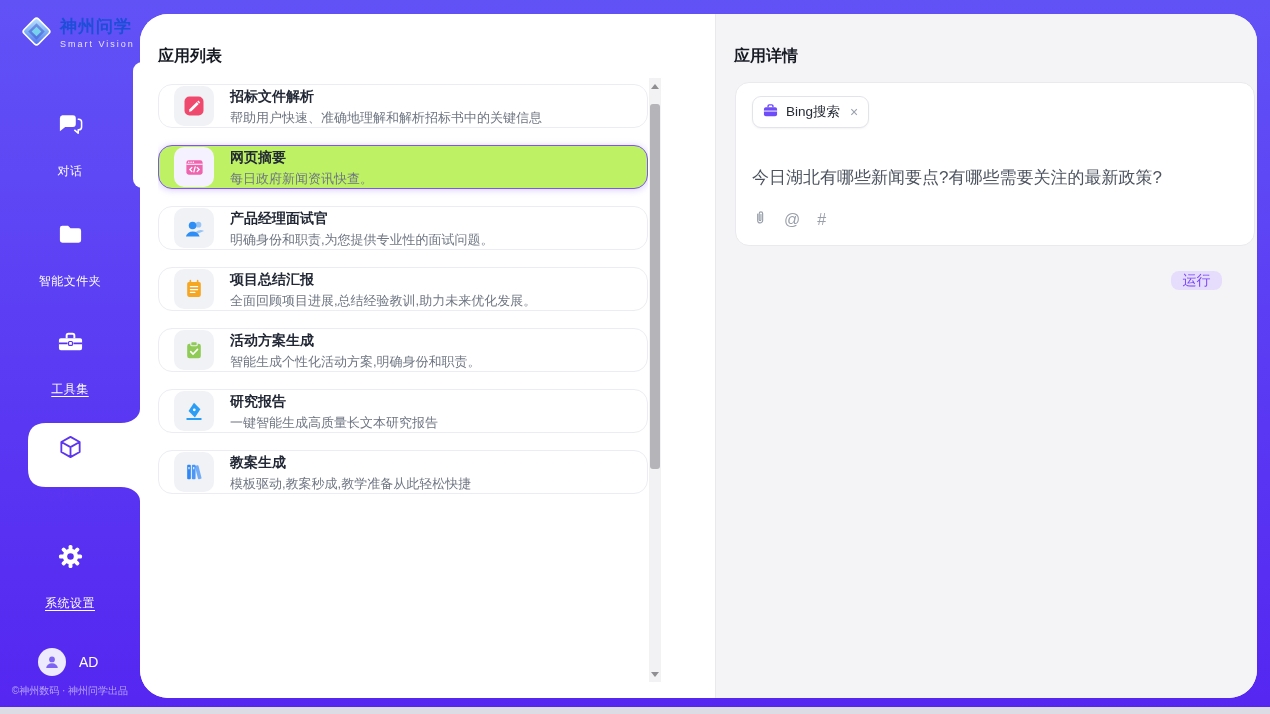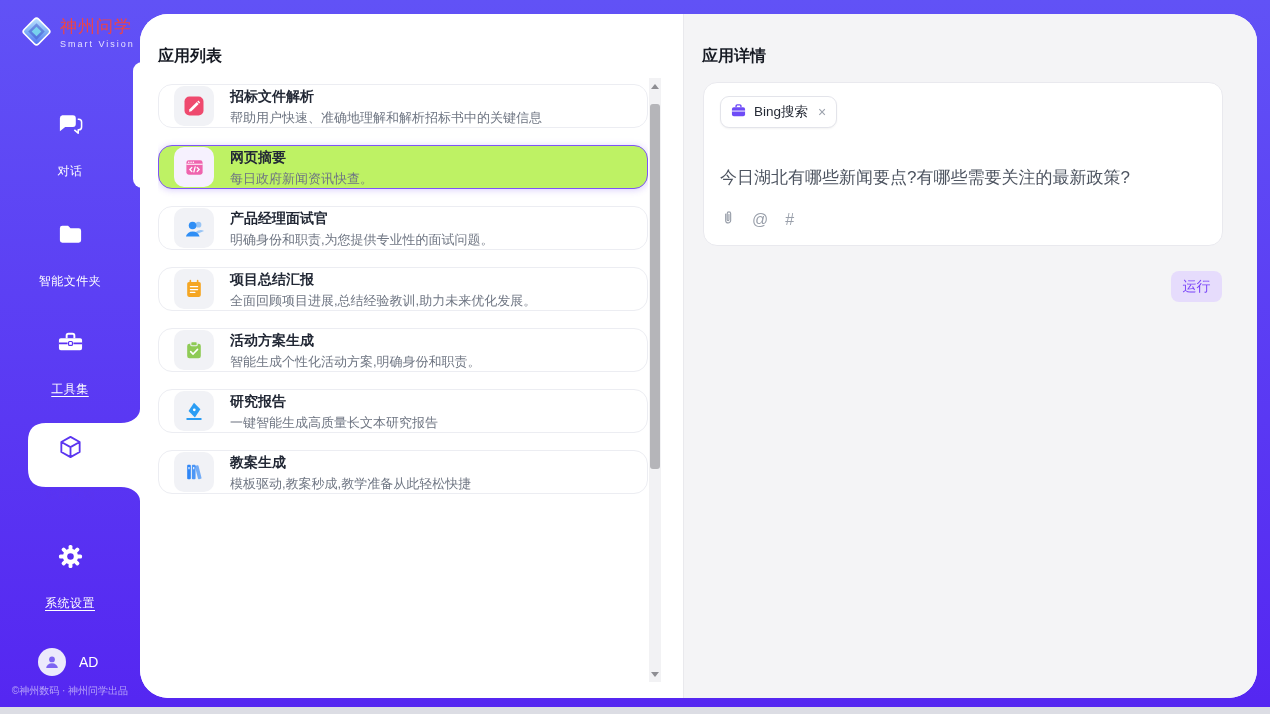--- a/index.html
+++ b/index.html
@@ -6,32 +6,32 @@
   html,body { width:1270px; height:714px; overflow:hidden; }
   body {
     position:relative;
     font-family:"Liberation Sans","DejaVu Sans",sans-serif;
     background:linear-gradient(180deg,#6152f6 0%,#5526f1 100%);
   }
 
   
   .window {
     position:absolute; left:140px; top:14px; width:1117px; height:684px;
-    background:#fff; border-radius:28px; display:flex; overflow:hidden; z-index:2;
+    background:#fff; border-radius:28px; display:flex; overflow:hidden; z-index:2;gap:32px;
   }
   .window-bump {
     position:absolute; left:133px; top:62px; width:10px; height:126px;
     background:#fff; border-radius:9px 0 0 9px; z-index:4;
   }
   .bottom-strip { position:absolute; left:0; bottom:0; width:1270px; height:7px; background:#dcdde4; z-index:6; }
 
   
   .sidebar { position:absolute; left:0; top:0; width:140px; height:707px; z-index:3; }
   .logo { position:absolute; left:20px; top:15px; display:flex; align-items:center; gap:7px; }
-  .logo-cn { color:#ef4444; font-size:17px; font-weight:400; letter-spacing:1px; line-height:1.1; }
+  .logo-cn { color:#1d4ed8; font-size:17px; font-weight:700; letter-spacing:1px; line-height:1.1; }
   .logo-en { color:#e6e2ff; font-size:9px; letter-spacing:2px; margin-top:2px; }
   .nav-item { position:absolute; left:0; width:140px; text-align:center; color:#fff; cursor:pointer; }
   .nav-item .ico { display:flex; justify-content:center; height:27px; align-items:center; }
   .nav-item .lbl { display:inline-block; font-size:12px; margin-top:7px; letter-spacing:.5px; }
   .nav-chat { top:111px; } .nav-folder { top:221px; } .nav-tools { top:329px; }
   .nav-market { top:434px; color:#5b35f0; } .nav-settings { top:543px; }
   .nav-tools .lbl, .nav-settings .lbl { text-decoration:underline; text-underline-offset:3px; }
   .bubble-svg { position:absolute; left:24px; top:409px; }
   .user-row { position:absolute; left:38px; top:648px; display:flex; align-items:center; gap:13px; cursor:pointer;justify-content:flex-end; }
   .avatar { width:28px; height:28px; border-radius:50%; background:#eceafc; display:flex; align-items:center; justify-content:center; }
@@ -72,21 +72,21 @@
   .chip {
     display:inline-flex; align-items:center; gap:8px; height:32px; padding:0 10px;
     border:1px solid #e3e4ea; border-radius:9px; background:#fff; box-shadow:0 1px 2px rgba(0,0,0,.05); cursor:pointer;
   }
   .chip-label { font-size:13.5px; color:#262b36; }
   .chip-close { font-size:14px; color:#9ba1ac; margin-left:2px; cursor:pointer; }
   .prompt-text { margin-top:38px; font-size:17px; color:#4d5460; line-height:1.4; }
   .prompt-tools { position:absolute; left:17px; bottom:15px; display:flex; align-items:center; gap:17px; color:#9aa0ab; }
   .tool-glyph { font-size:16px; line-height:1; cursor:pointer; }
   .run-btn {
-    position:absolute; right:35px; top:257px; width:51px; height:31px;
+    position:absolute; right:35px; top:257px; width:51px; height:19px;
     background:#e6dcfc; color:#7a45f8; font-size:14px; border:none; border-radius:8px;
     display:flex; align-items:center; justify-content:center; cursor:pointer;
   }
 </style>
 </head>
 <body>
 
 <aside class="sidebar">
   <div class="logo">
     <span>

